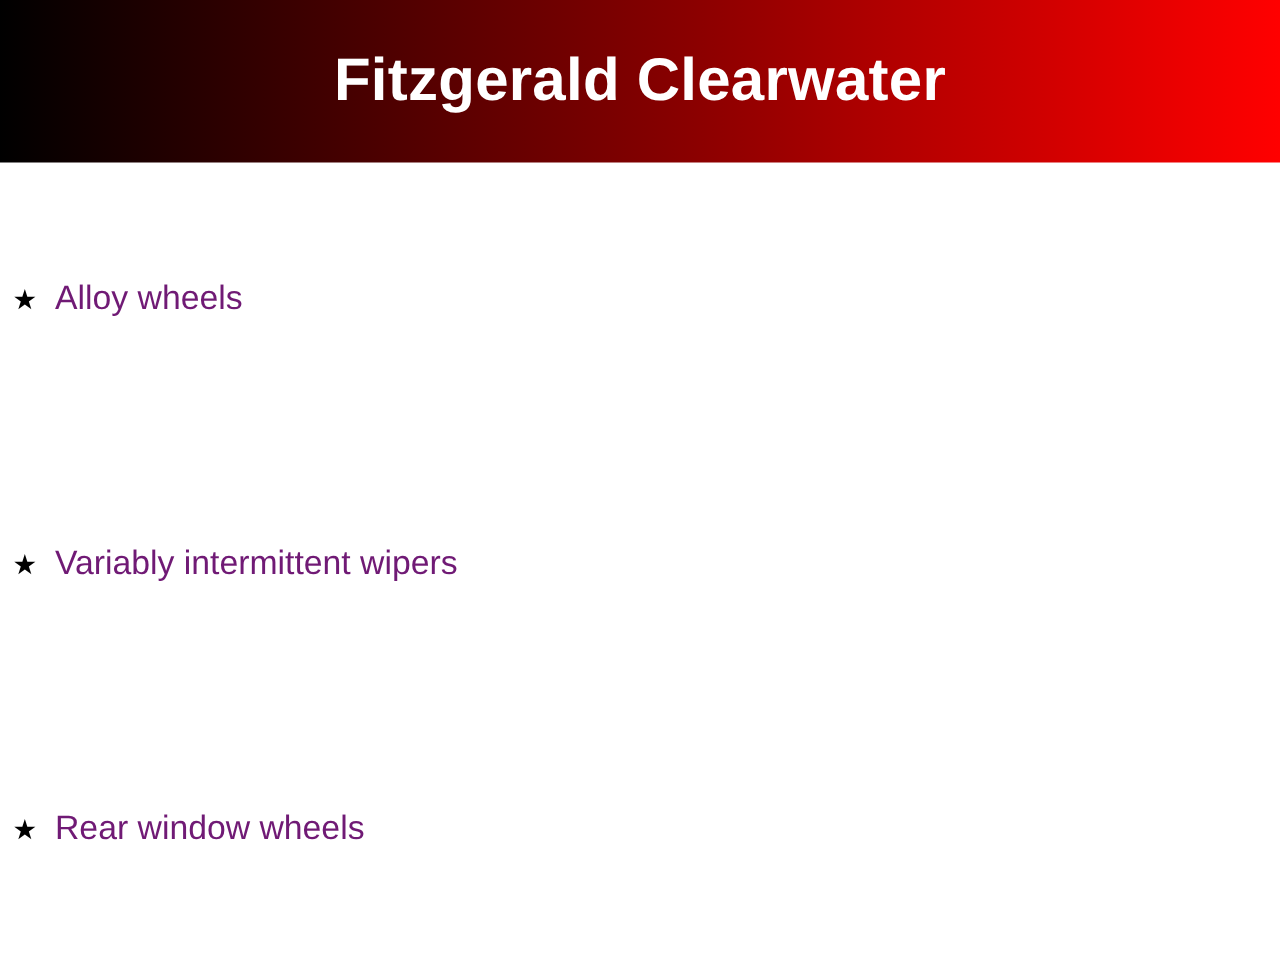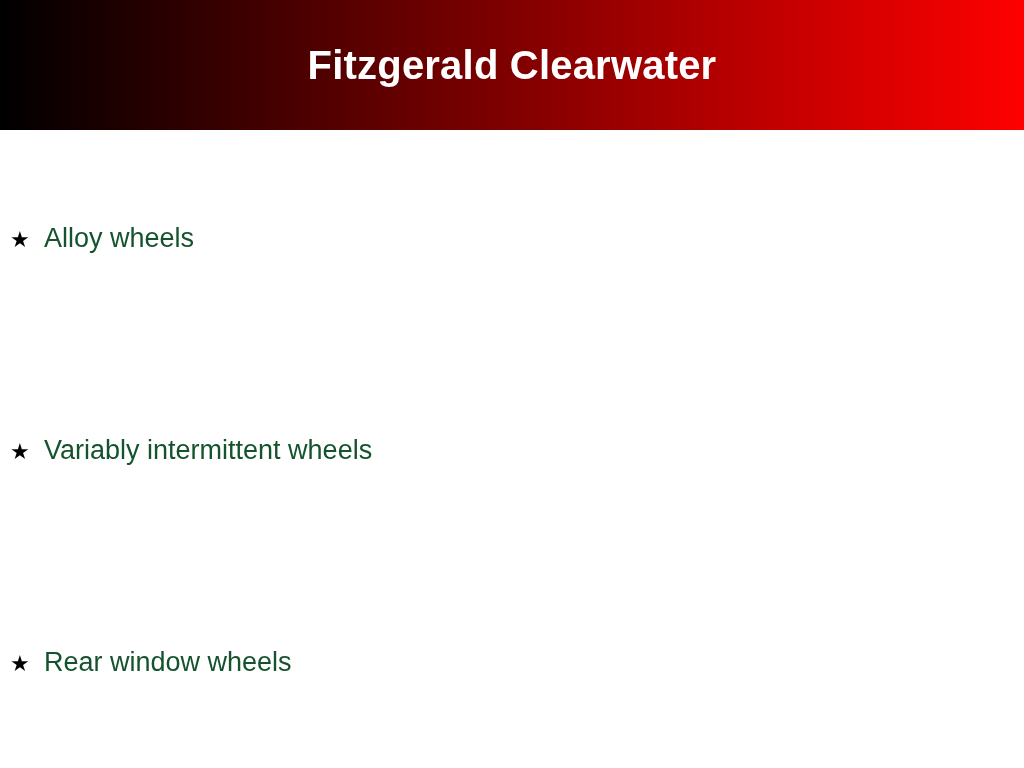--- a/index.html
+++ b/index.html
@@ -34,21 +34,21 @@
     background: linear-gradient(to right, #000000 0%, #800000 50%, #ff0000 100%);
     display: flex;
     align-items: center;
     justify-content: center;
   }
 
   .slide-title {
     margin: 4px;
     padding: 0;
     font-family: "Liberation Sans", sans-serif;
-    font-size: 40px;
+    font-size: 48px;
     font-weight: bold;
     color: #ffffff;
     letter-spacing: 0.2px;
     line-height: 1;
     text-align: left;
     white-space: nowrap;
     user-select: none;
   }
 
   
@@ -89,21 +89,21 @@
     font-size: 22px;
     line-height: 1;
     color: #000000;
     user-select: none;
   }
 
   .bullet-text {
     font-family: "Liberation Sans", sans-serif;
     font-size: 27px;
     line-height: 1;
-    color: #14532d;
+    color: #701a75;
     font-weight: normal;
   }
 </style>
 </head>
 <body>
 
 <div class="slide">
 
   <div class="title-banner">
     <h1 class="slide-title">Fitzgerald Clearwater</h1>
@@ -112,21 +112,21 @@
   <div class="slide-body">
     <ul class="bullet-list">
 
       <li class="bullet-item" data-index="0">
         <span class="bullet-marker">★</span>
         <span class="bullet-text">Alloy wheels</span>
       </li>
 
       <li class="bullet-item" data-index="1">
         <span class="bullet-marker">★</span>
-        <span class="bullet-text">Variably intermittent wheels</span>
+        <span class="bullet-text">Variably intermittent wipers</span>
       </li>
 
       <li class="bullet-item" data-index="2">
         <span class="bullet-marker">★</span>
         <span class="bullet-text">Rear window wheels</span>
       </li>
 
     </ul>
   </div>
 

